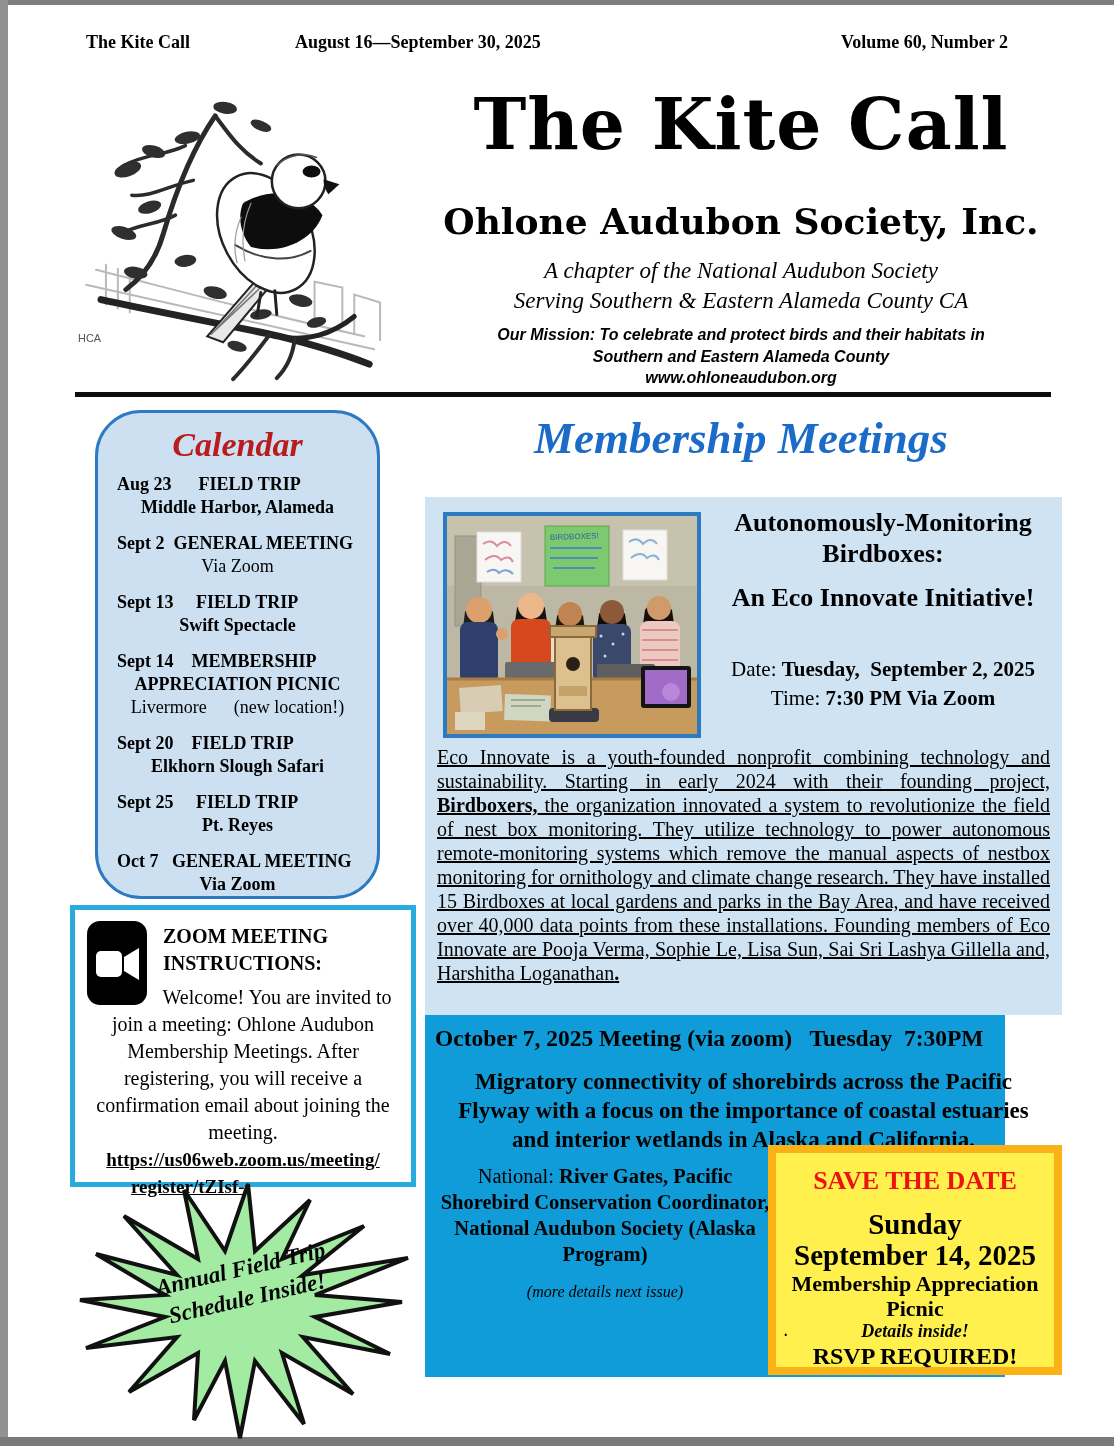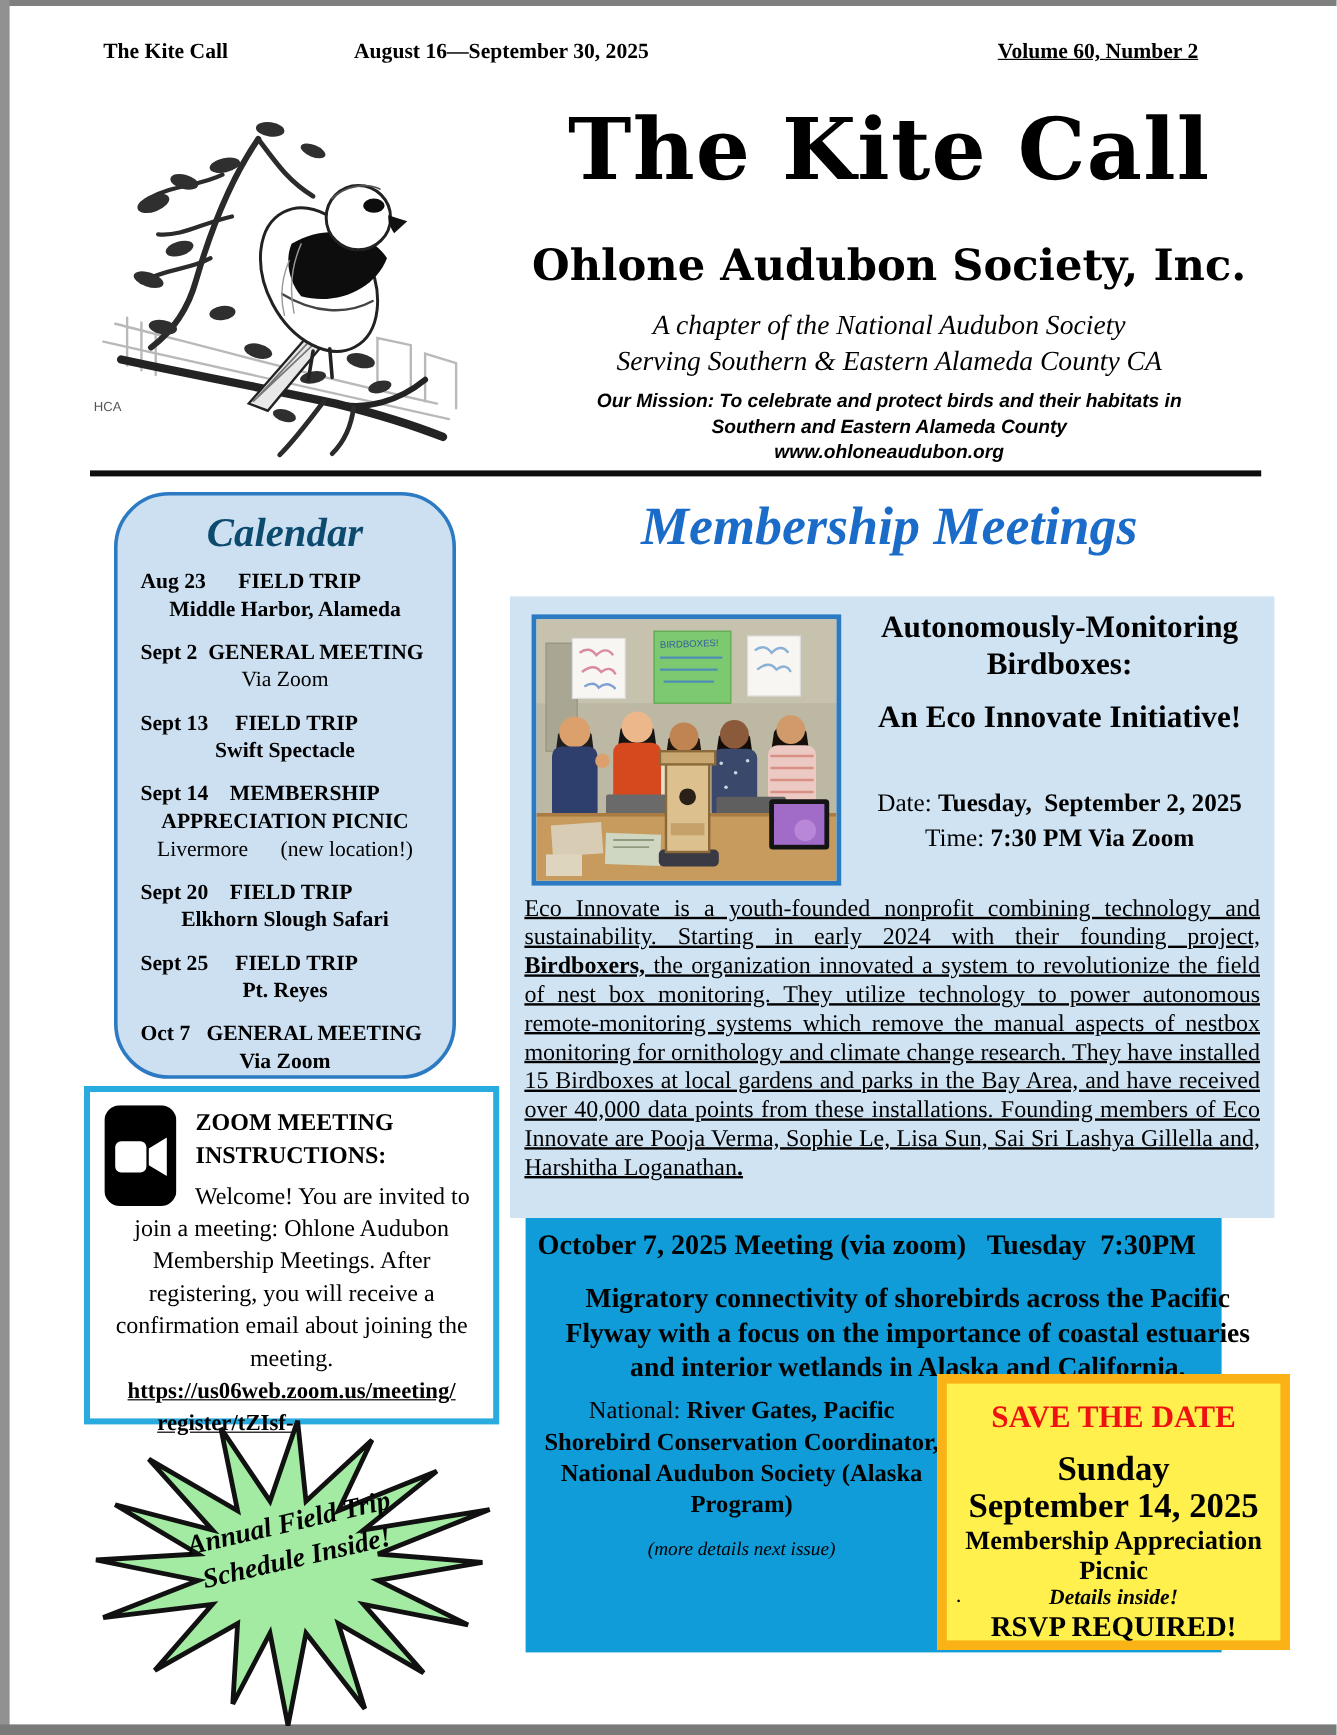--- a/index.html
+++ b/index.html
@@ -7,37 +7,37 @@
         font-family:"Liberation Serif",serif;color:#000;}
   .edge{position:absolute;background:#7f7f7f;}
   #edge-top{left:0;top:0;width:1114px;height:5px;}
   #edge-bottom{left:0;top:1437px;width:1114px;height:9px;background:#7a7a7a;}
   #edge-left{left:0;top:0;width:8px;height:1446px;background:#919191;}
 
   
   .runhead{position:absolute;top:32px;font-weight:bold;font-size:18px;}
   #rh-left{left:86px;}
   #rh-center{left:295px;width:560px;text-align:left;}
-  #rh-right{left:790px;width:250px;text-align:center;text-decoration:underline;}
+  #rh-right{left:758px;width:250px;text-align:right;}
 
   
   #bird-art{position:absolute;left:66px;top:86px;width:358px;height:298px;}
   #mast{position:absolute;left:420px;top:88px;width:642px;text-align:center;}
   .mast-title{font-family:"DejaVu Serif",serif;font-weight:bold;font-size:71px;line-height:1.02;letter-spacing:1px;}
   .mast-org{margin-top:40px;font-family:"DejaVu Serif",serif;font-weight:bold;font-size:36px;}
   .mast-tag{margin-top:14px;font-style:italic;font-size:23px;line-height:30px;}
   .mast-mission{margin-top:8px;font-family:"Liberation Sans",sans-serif;font-weight:bold;font-style:italic;font-size:16px;line-height:22px;}
   .mast-web{font-family:"Liberation Sans",sans-serif;font-weight:bold;font-style:italic;font-size:16px;margin-top:1px;}
 
   #rule{position:absolute;left:75px;top:392px;width:976px;height:5px;background:#0e0e0e;}
 
   
   #calendar{position:absolute;left:95px;top:410px;width:285px;height:489px;box-sizing:border-box;
             background:#cde0f2;border:3px solid #2b7ac2;border-radius:46px;text-align:center;}
-  .cal-title{margin-top:13px;font-weight:bold;font-style:italic;font-size:34px;color:#0c4a6e;}
+  .cal-title{margin-top:13px;font-weight:bold;font-style:italic;font-size:34px;color:#b91c1c;}
   .cal-list{margin-top:9px;font-size:18px;line-height:23px;}
   .cal-entry{margin-bottom:13px;}
   .cal-l1{font-weight:bold;text-align:left;padding-left:19px;}
   .cal-l2{font-weight:bold;}
   .cal-reg{font-weight:normal;}
 
   
   #zoombox{position:absolute;left:70px;top:905px;width:346px;height:282px;box-sizing:border-box;
            background:#fff;border:5px solid #2aabdf;padding:9px 12px;text-align:center;
            font-size:20px;line-height:27px;}
@@ -60,21 +60,21 @@
   #photo{position:absolute;left:18px;top:15px;width:258px;height:226px;box-sizing:border-box;border:4px solid #2b7ac2;}
   #eco-right{position:absolute;left:282px;top:10px;width:352px;text-align:center;}
   .eco-h{font-weight:bold;font-size:26px;line-height:31px;}
   .eco-h3{margin-top:13px;}
   .eco-when{margin-top:42px;font-size:21px;line-height:29px;}
   .eco-when .b{font-weight:bold;}
   #eco-para{position:absolute;left:12px;top:248px;width:613px;text-align:justify;
             font-size:20px;line-height:24px;text-decoration:underline;}
   #eco-para .b{font-weight:bold;}
 
-  #octbox{position:absolute;left:438px;top:1015px;width:580px;height:362px;background:#0f9cd9;}
+  #octbox{position:absolute;left:425px;top:1015px;width:580px;height:362px;background:#0f9cd9;}
   .oct-title{position:absolute;left:10px;top:10px;width:624px;font-weight:bold;font-size:23.5px;}
   .oct-sub{position:absolute;left:14px;top:52px;width:609px;text-align:center;font-weight:bold;font-size:23px;line-height:29px;}
   .oct-presenter{position:absolute;left:10px;top:148px;width:340px;text-align:center;font-size:20.5px;line-height:26px;}
   .oct-presenter .b{font-weight:bold;}
   .oct-note{position:absolute;left:10px;top:268px;width:340px;text-align:center;
             font-weight:normal;font-style:italic;font-size:16px;}
 
   #savebox{position:absolute;left:343px;top:130px;width:294px;height:230px;box-sizing:border-box;
            background:#fff04d;border:8px solid #fbb216;text-align:center;}
   .save-title{margin-top:13px;font-weight:bold;font-size:26px;color:#ee1111;}

